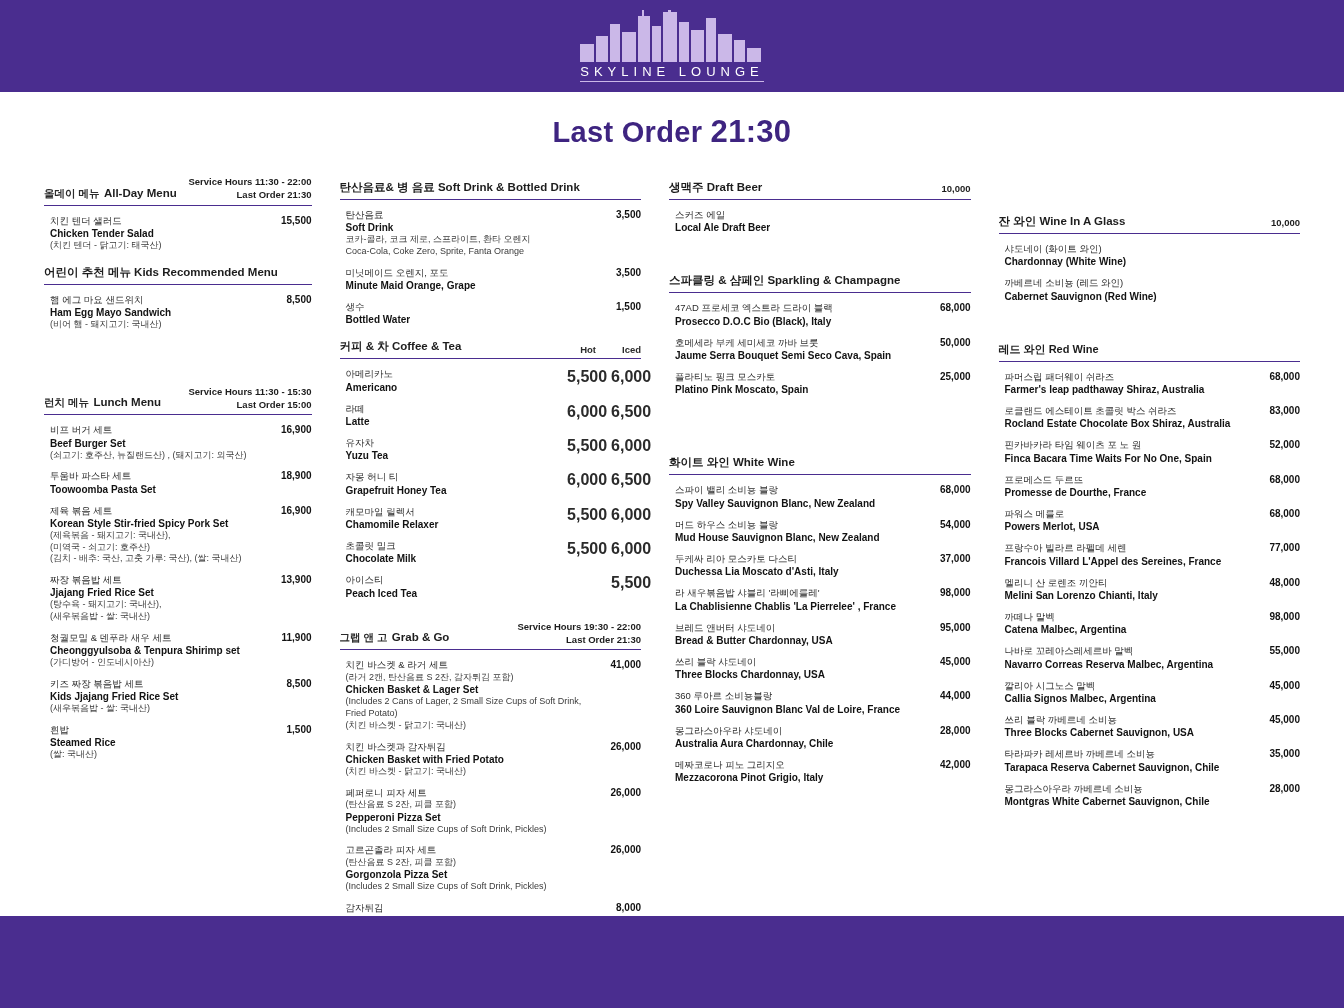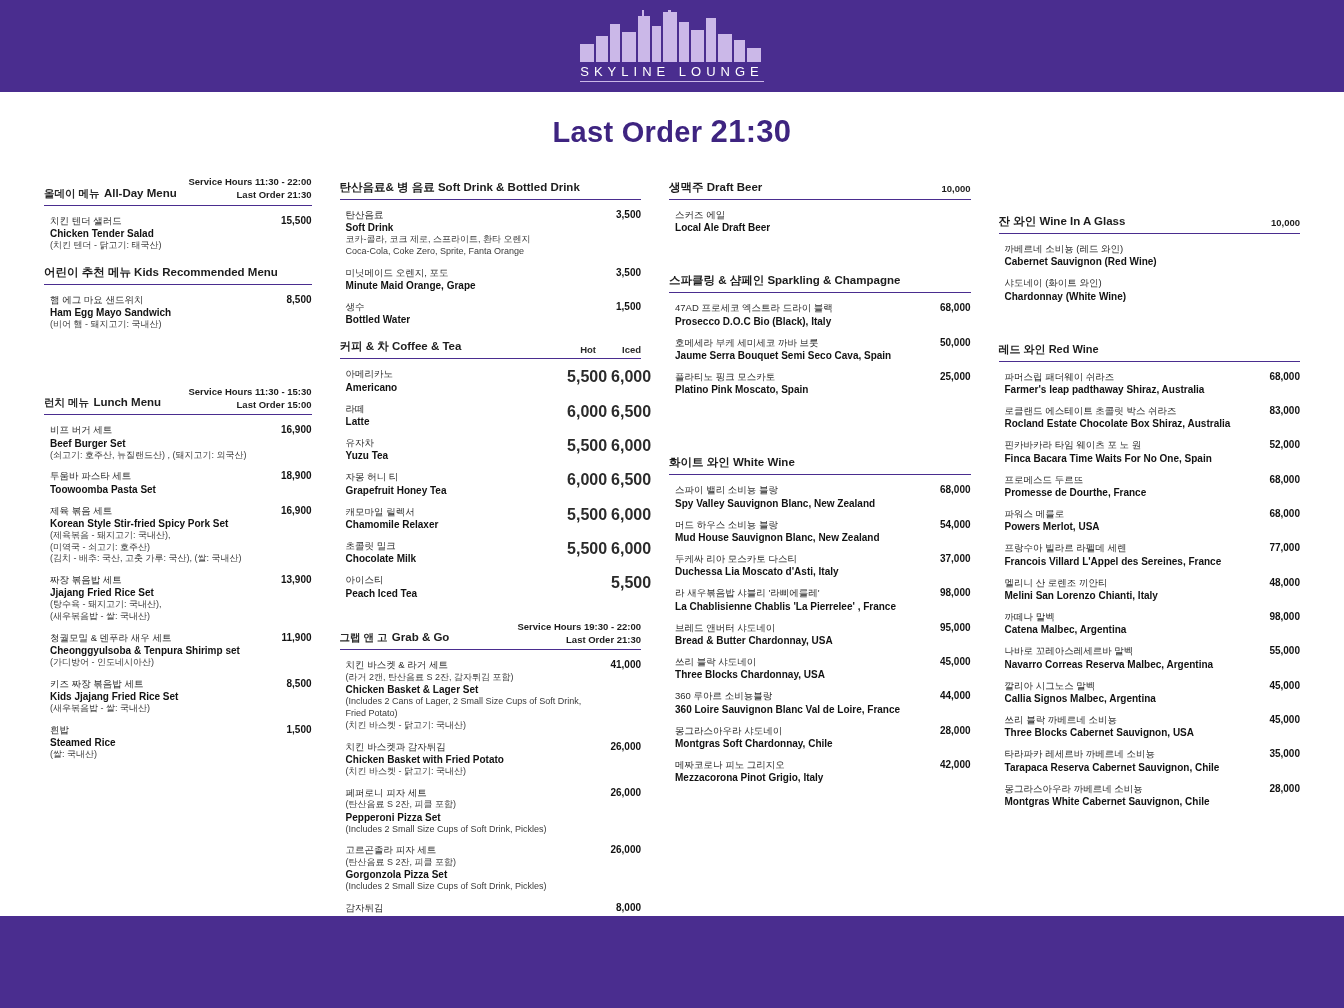--- a/index.html
+++ b/index.html
@@ -488,21 +488,21 @@
     <div class="item">
       <div class="txt">
         <span class="kr">360 루아르 소비뇽블랑</span>
         <span class="en">360 Loire Sauvignon Blanc Val de Loire, France</span>
       </div>
       <div class="price">44,000</div>
     </div>
     <div class="item">
       <div class="txt">
         <span class="kr">몽그라스아우라 샤도네이</span>
-        <span class="en">Montgras Soft Chardonnay, Chile</span>
+        <span class="en">Australia Aura Chardonnay, Chile</span>
       </div>
       <div class="price">28,000</div>
     </div>
     <div class="item">
       <div class="txt">
         <span class="kr">메짜코로나 피노 그리지오</span>
         <span class="en">Mezzacorona Pinot Grigio, Italy</span>
       </div>
       <div class="price">42,000</div>
     </div>
@@ -512,30 +512,30 @@
 
     <div class="sec-head">
       <div class="names">
         <span class="en">잔 와인 Wine In A Glass</span>
       </div>
       <div class="hours">10,000</div>
     </div>
 
     <div class="item">
       <div class="txt">
+        <span class="kr">샤도네이 (화이트 와인)</span>
+        <span class="en">Chardonnay (White Wine)</span>
+      </div>
+    </div>
+    <div class="item">
+      <div class="txt">
         <span class="kr">까베르네 소비뇽 (레드 와인)</span>
         <span class="en">Cabernet Sauvignon (Red Wine)</span>
       </div>
     </div>
-    <div class="item">
-      <div class="txt">
-        <span class="kr">샤도네이 (화이트 와인)</span>
-        <span class="en">Chardonnay (White Wine)</span>
-      </div>
-    </div>
 
     <div class="spacer-md"></div>
 
     <div class="sec-head big">
       <div class="names">
         <span class="en">레드 와인 Red Wine</span>
       </div>
     </div>
 
     <div class="item">

